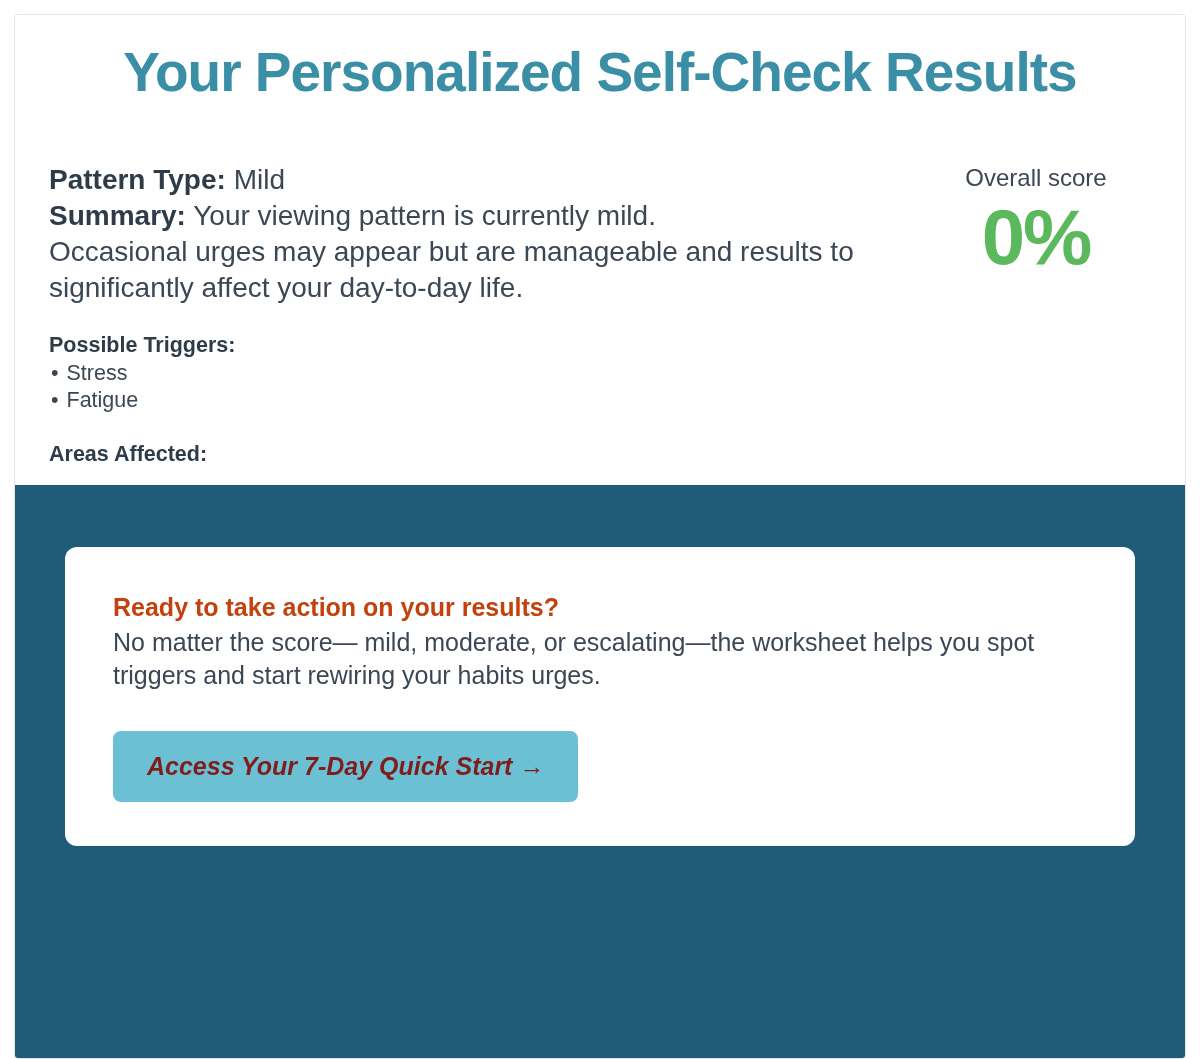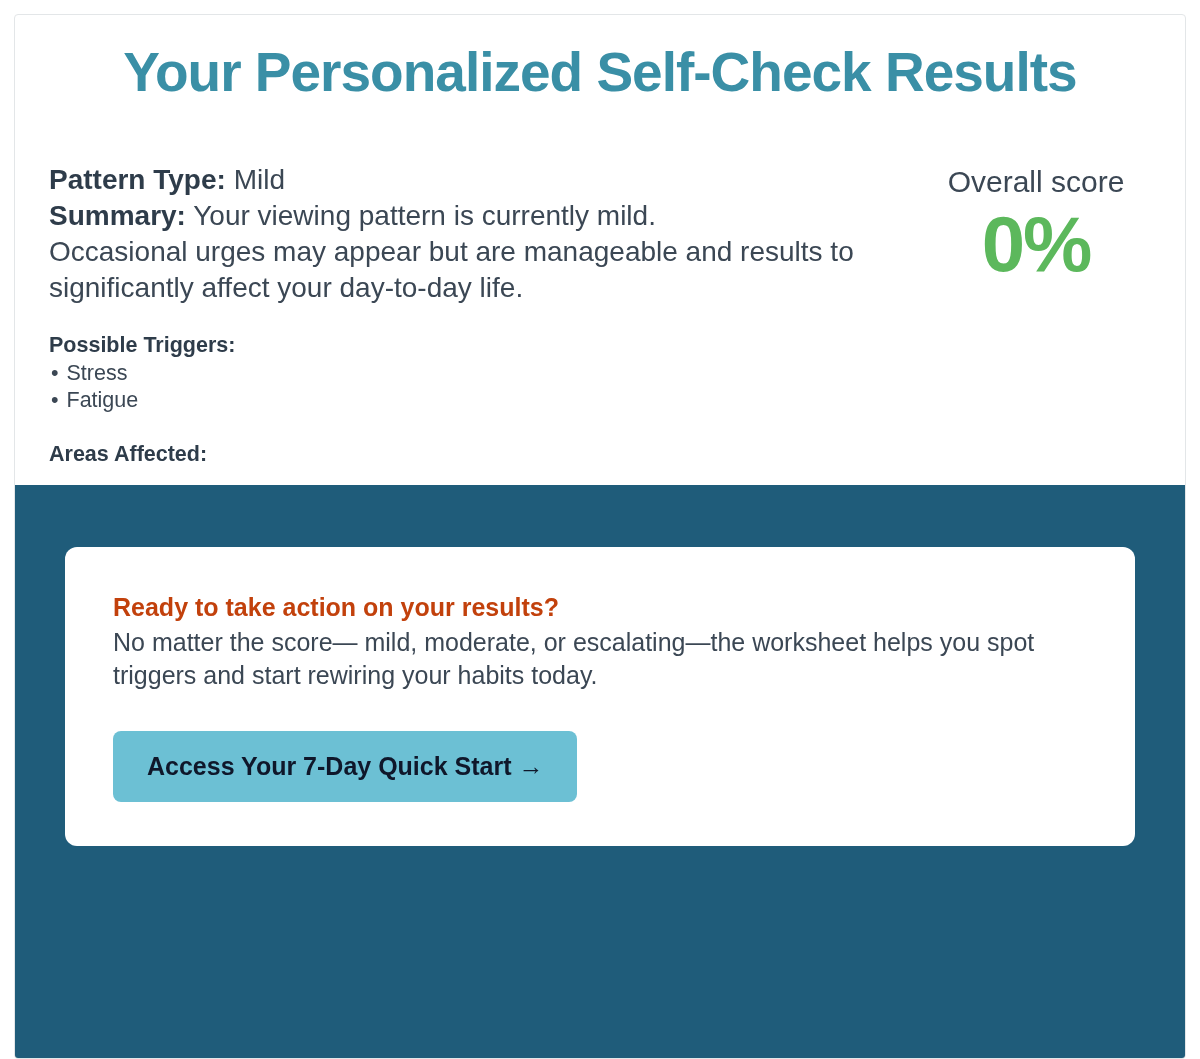--- a/index.html
+++ b/index.html
@@ -79,21 +79,21 @@
   }
   ul.bullets li .dot { margin-right: 8px; }
   ul.bullets li .emo { margin-right: 6px; }
   .right-col {
     flex: 0 0 auto;
     width: 230px;
     text-align: center;
     padding-top: 2px;
   }
   .overall-label {
-    font-size: 30px;
+    font-size: 24px;
     color: #3b4754;
     line-height: 1.2;
     white-space: nowrap;
   }
   .overall-value {
     font-size: 78px;
     font-weight: bold;
     color: #5cb85c;
     line-height: 1.05;
     margin-top: 4px;
@@ -117,28 +117,29 @@
   }
   .cta-text {
     font-size: 25px;
     color: #3b4754;
     line-height: 1.35;
   }
   .cta-button {
     display: inline-block;
     margin-top: 38px;
     background: #6cc0d4;
-    color: #0f172a;
+    color: #7f1d1d;
     font-size: 25px;
     font-weight: bold;
     border: none;
     border-radius: 8px;
     padding: 21px 34px;
     cursor: pointer;
     font-family: "Liberation Sans", sans-serif;
+    font-style: italic;
   }
 </style>
 </head>
 <body>
 
 <div class="page">
   <div class="card">
 
     <div class="top-section">
       <h1 class="title">Your Personalized Self-Check Results</h1>
@@ -175,19 +176,19 @@
         <div class="right-col">
           <div class="overall-label">Overall score</div>
           <div class="overall-value">0%</div>
         </div>
       </div>
     </div>
 
     <div class="cta-section">
       <div class="cta-card">
         <div class="cta-heading">Ready to take action on your results?</div>
-        <div class="cta-text">No matter the score— mild, moderate, or escalating—the worksheet helps you spot triggers and start rewiring your habits today.</div>
+        <div class="cta-text">No matter the score— mild, moderate, or escalating—the worksheet helps you spot triggers and start rewiring your habits urges.</div>
         <button class="cta-button">Access Your 7-Day Quick Start →</button>
       </div>
     </div>
 
   </div>
 </div>
 
 </body></html>

